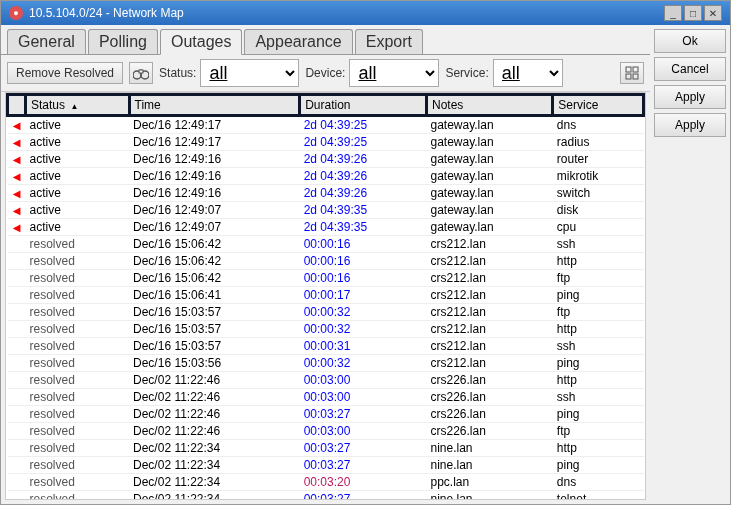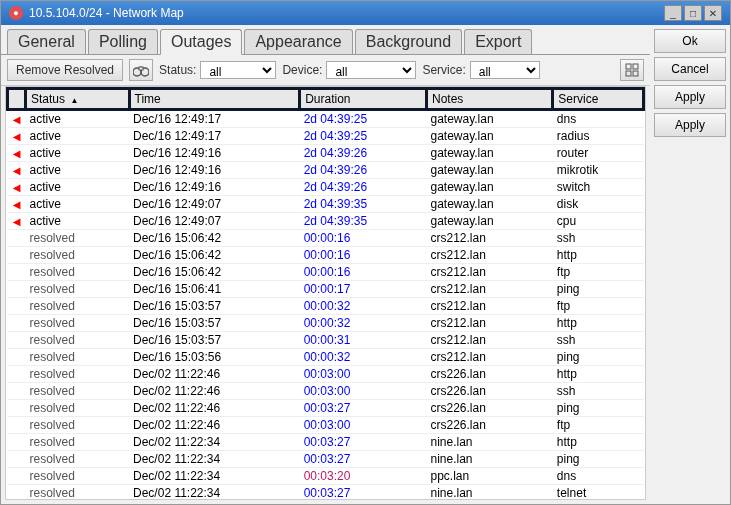--- a/index.html
+++ b/index.html
@@ -141,22 +141,22 @@
       gap: 4px;
     }
     .filter-label {
       font-size: 12px;
       color: #333;
     }
     .filter-select {
       padding: 2px 4px;
       border: 1px solid #aaa;
       background: white;
-      font-size: 12px;
-      height: 18px;
+      font-size: 18px;
+      height: 28px;
       text-decoration: underline;
     }
     .view-btn {
       width: 24px;
       height: 22px;
       border: 1px solid #aaa;
       background: linear-gradient(to bottom, #f8f8f8, #e0e0e0);
       cursor: pointer;
       display: flex;
       align-items: center;
@@ -232,21 +232,20 @@
   </div>
 
   <div class="content-area">
     <div class="main-content">
 
       <div class="tabs">
         <div class="tab">General</div>
         <div class="tab">Polling</div>
         <div class="tab active">Outages</div>
         <div class="tab">Appearance</div>
-        <div class="tab">Background</div>
         <div class="tab">Export</div>
       </div>
 
       <div class="toolbar">
         <button class="btn">Remove Resolved</button>
         <div class="icon-btn">
           <svg width="16" height="14" viewBox="0 0 16 14" fill="none" xmlns="http://www.w3.org/2000/svg">
             <circle cx="4" cy="9" r="4" stroke="#555" stroke-width="1.5" fill="none"></circle>
             <circle cx="12" cy="9" r="4" stroke="#555" stroke-width="1.5" fill="none"></circle>
             <path d="M6 6 L8 4 L10 6" stroke="#555" stroke-width="1.5" fill="none"></path>

